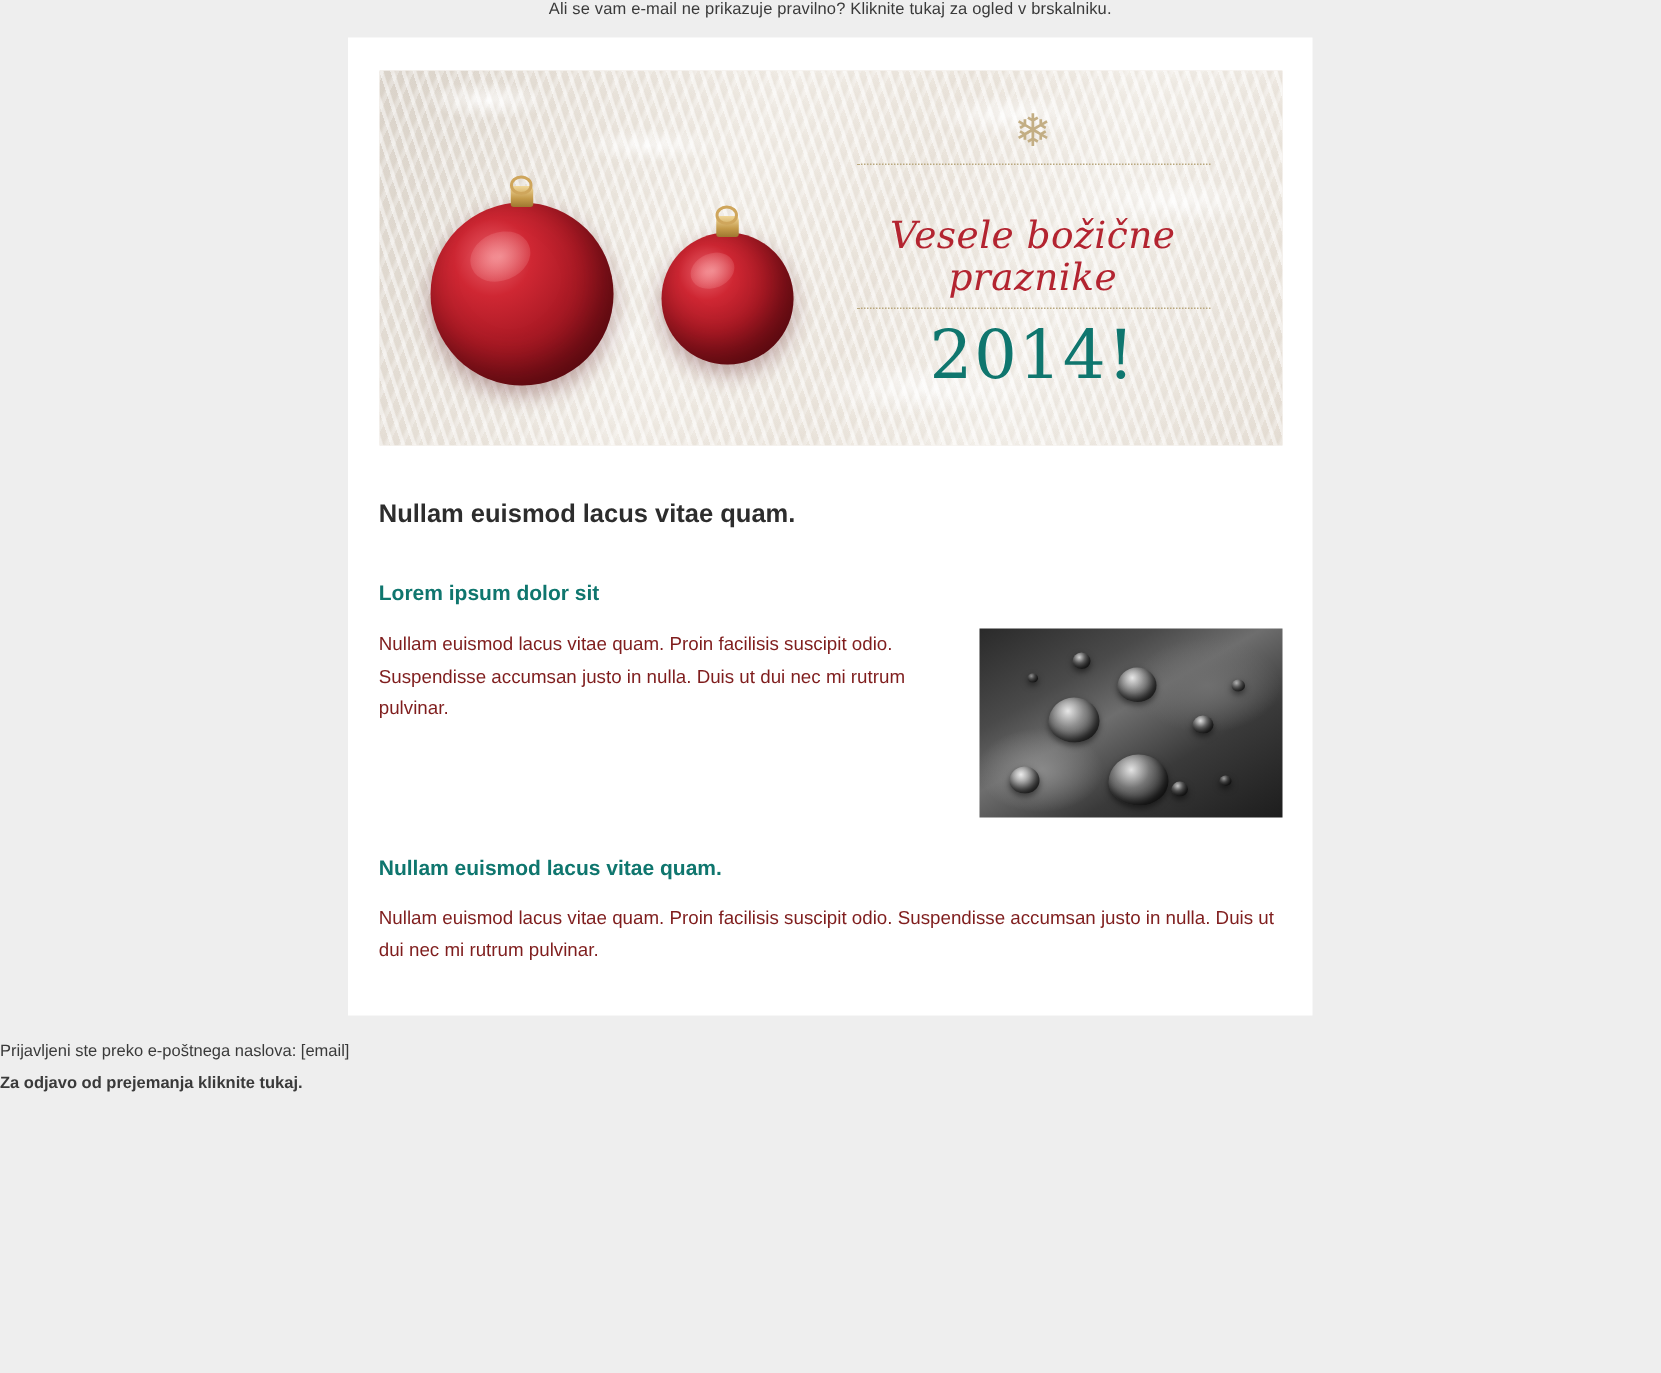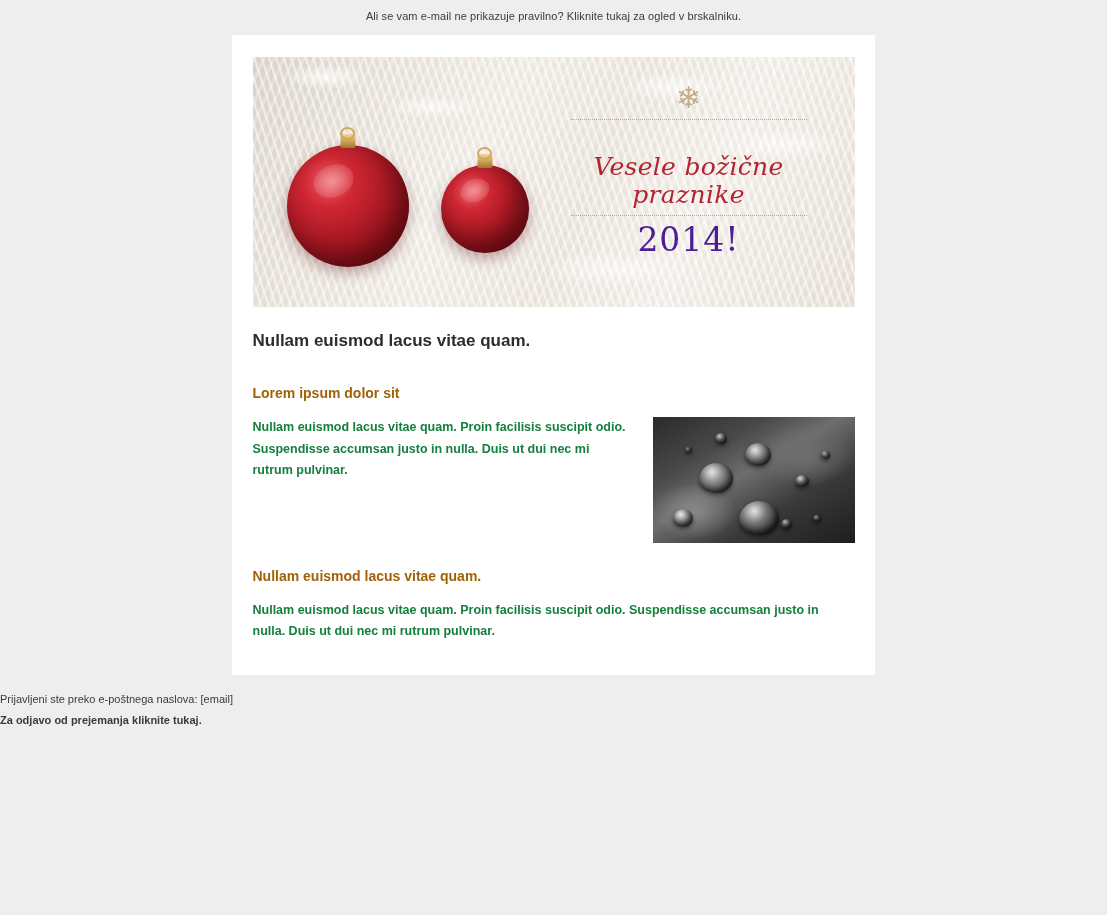--- a/index.html
+++ b/index.html
@@ -12,21 +12,20 @@
     background: #eeeeee;
     font-family: "Liberation Sans", sans-serif;
     color: #333333;
     overflow: hidden;
   }
 
   .preheader {
     text-align: center;
     font-size: 11px;
     color: #3a3a3a;
-    padding-top: 10px;
     letter-spacing: 0.1px;
   }
   .preheader a {
     color: #3a3a3a;
     text-decoration: none;
   }
 
   .email-wrap {
     width: 643px;
     margin: 13px auto 0 auto;
@@ -139,51 +138,50 @@
     font-family: "DejaVu Serif", serif;
     font-style: italic;
     color: #b32430;
     font-size: 25px;
     line-height: 1.12;
     letter-spacing: 0.3px;
     margin-top: 32px;
   }
   .year {
     font-family: "DejaVu Serif", serif;
-    color: #4c1d95;
-    font-size: 33px;
+    color: #0f766e;
+    font-size: 45px;
     line-height: 1.05;
     margin-top: 2px;
     letter-spacing: 1px;
   }
 
   .body-area {
     width: 602px;
     margin: 0 auto;
-    padding: 12px 0 32px 0;
+    padding: 24px 0 32px 0;
   }
 
   h1.title {
     font-size: 17px;
     font-weight: bold;
     color: #2d2d2d;
     margin: 12px 0 34px 0;
   }
   h2.subtitle {
     font-size: 14px;
     font-weight: bold;
-    color: #a16207;
+    color: #0f766e;
     margin: 0 0 16px 0;
   }
   p.para {
     font-size: 12.5px;
     line-height: 1.72;
-    color: #15803d;
+    color: #7f1d1d;
     margin: 0;
-    font-weight: bold;
   }
 
   .two-col {
     display: flex;
     gap: 20px;
     align-items: flex-start;
   }
   .col-text { width: 392px; }
   .col-img { width: 202px; }
 

